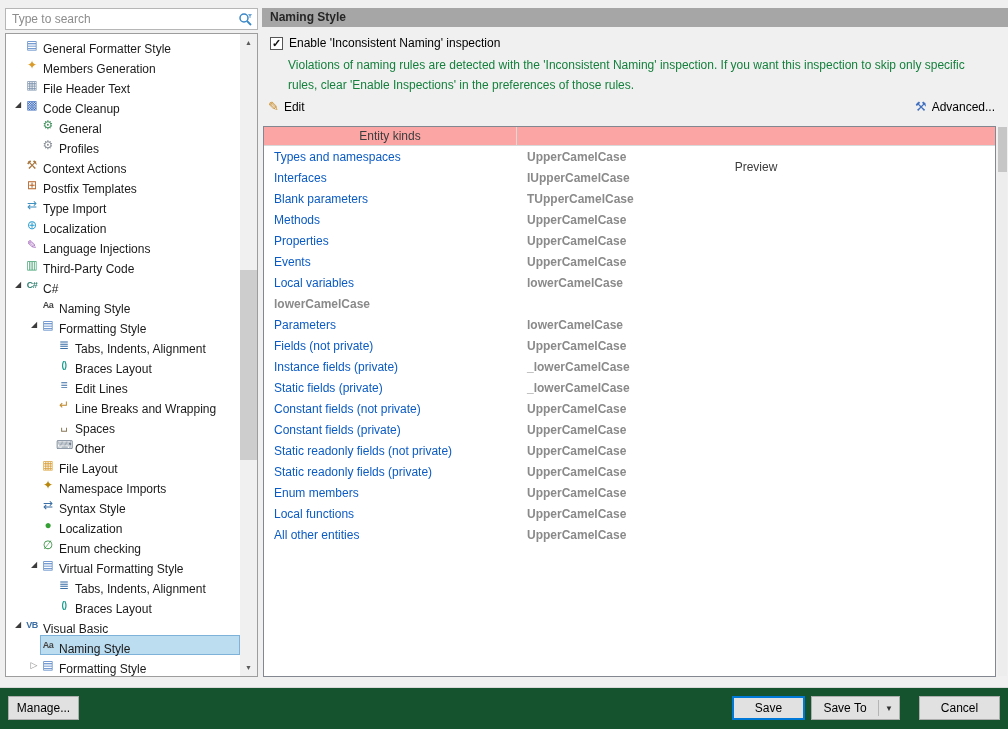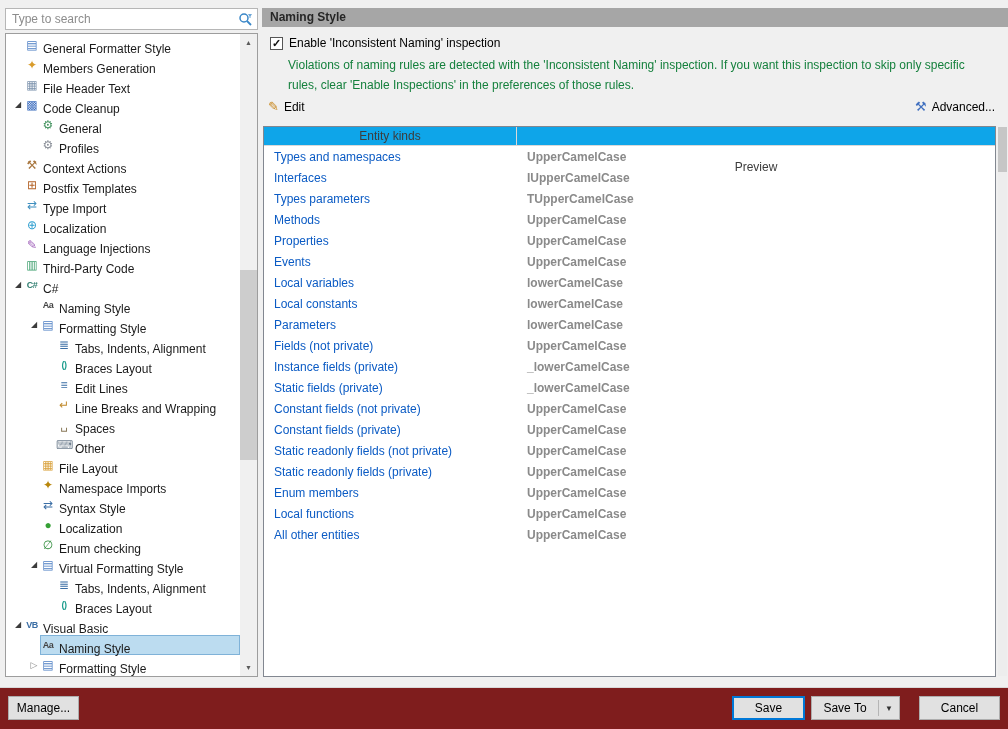--- a/index.html
+++ b/index.html
@@ -41,33 +41,33 @@
   .checkbox { width:13px; height:13px; background:#fff; border:1px solid #555; display:flex;
               align-items:center; justify-content:center; font-size:11px; font-weight:bold; color:#111; line-height:1; }
   .description { position:absolute; left:288px; top:55px; width:692px; line-height:20px; color:#15803d; }
   .edit-link { position:absolute; left:268px; top:99px; display:flex; gap:5px; align-items:center; cursor:default; }
   .edit-icon { color:#c8871e; font-size:13px; }
   .advanced-link { position:absolute; top:99px; right:13px; display:flex; gap:5px; align-items:center; cursor:default; }
   .advanced-icon { color:#3f6fbf; font-size:13px; }
 
   .rules-table { position:absolute; left:263px; top:126px; width:733px; height:551px;
                  background:#fff; border:1px solid #828790; }
-  .rt-header { display:flex; height:19px; background:#0ea5e9; border-bottom:1px solid #d9d9d9; }
+  .rt-header { display:flex; height:19px; background:#fca5a5; border-bottom:1px solid #d9d9d9; }
   .rt-h1 { width:253px; flex:none; border-right:1px solid #d9d9d9; text-align:center; line-height:18px; color:#3c3c3c; }
   .rt-h2 { flex:1; text-align:center; line-height:18px; color:#3c3c3c;margin-top:31px; }
   .nr-row { display:flex; height:21px; align-items:center; }
   .nr-kind { width:253px; flex:none; padding-left:10px; color:#0b5bc4; }
   .nr-preview { flex:1; padding-left:10px; color:#8a8a8a;font-weight:bold; }
 
   .main-scrollbar { position:absolute; left:998px; top:127px; width:9px; height:549px; background:#ededed; }
   .main-thumb { position:absolute; top:0; left:0; width:9px; height:45px; background:#c6c6c6; }
 
   
   .footer { position:absolute; left:0; top:687px; width:1008px; height:42px;
-            background:#7f1d1d; border-top:1px solid #d9d9d9; }
+            background:#14532d; border-top:1px solid #d9d9d9; }
   .btn { position:absolute; top:8px; height:24px; background:#e1e1e1; border:1px solid #adadad;
          display:flex; align-items:center; justify-content:center;
          font:12px "Liberation Sans", sans-serif; color:#000; cursor:default; }
   .btn-manage { left:8px; width:71px; }
   .btn-save { left:732px; width:73px; border:1px solid #0078d7; box-shadow: inset 0 0 0 1px #0078d7; }
   .btn-saveto { left:811px; width:89px; padding:0; }
   .btn-saveto .st-label { flex:1; text-align:center; }
   .btn-saveto .st-div { width:1px; height:16px; background:#b5b5b5; }
   .btn-saveto .st-arrow { width:20px; text-align:center; font-size:8px; color:#333; }
   .btn-cancel { left:919px; width:81px; }
@@ -349,41 +349,40 @@
     <div>
         <div class="nr-row">
           <span class="nr-kind">Types and namespaces</span>
           <span class="nr-preview">UpperCamelCase</span>
         </div>
         <div class="nr-row">
           <span class="nr-kind">Interfaces</span>
           <span class="nr-preview">IUpperCamelCase</span>
         </div>
         <div class="nr-row">
-          <span class="nr-kind">Types parameters</span>
+          <span class="nr-kind">Blank parameters</span>
           <span class="nr-preview">TUpperCamelCase</span>
         </div>
         <div class="nr-row">
           <span class="nr-kind">Methods</span>
           <span class="nr-preview">UpperCamelCase</span>
         </div>
         <div class="nr-row">
           <span class="nr-kind">Properties</span>
           <span class="nr-preview">UpperCamelCase</span>
         </div>
         <div class="nr-row">
           <span class="nr-kind">Events</span>
           <span class="nr-preview">UpperCamelCase</span>
         </div>
         <div class="nr-row">
           <span class="nr-kind">Local variables</span>
           <span class="nr-preview">lowerCamelCase</span>
         </div>
         <div class="nr-row">
-          <span class="nr-kind">Local constants</span>
           <span class="nr-preview">lowerCamelCase</span>
         </div>
         <div class="nr-row">
           <span class="nr-kind">Parameters</span>
           <span class="nr-preview">lowerCamelCase</span>
         </div>
         <div class="nr-row">
           <span class="nr-kind">Fields (not private)</span>
           <span class="nr-preview">UpperCamelCase</span>
         </div>

